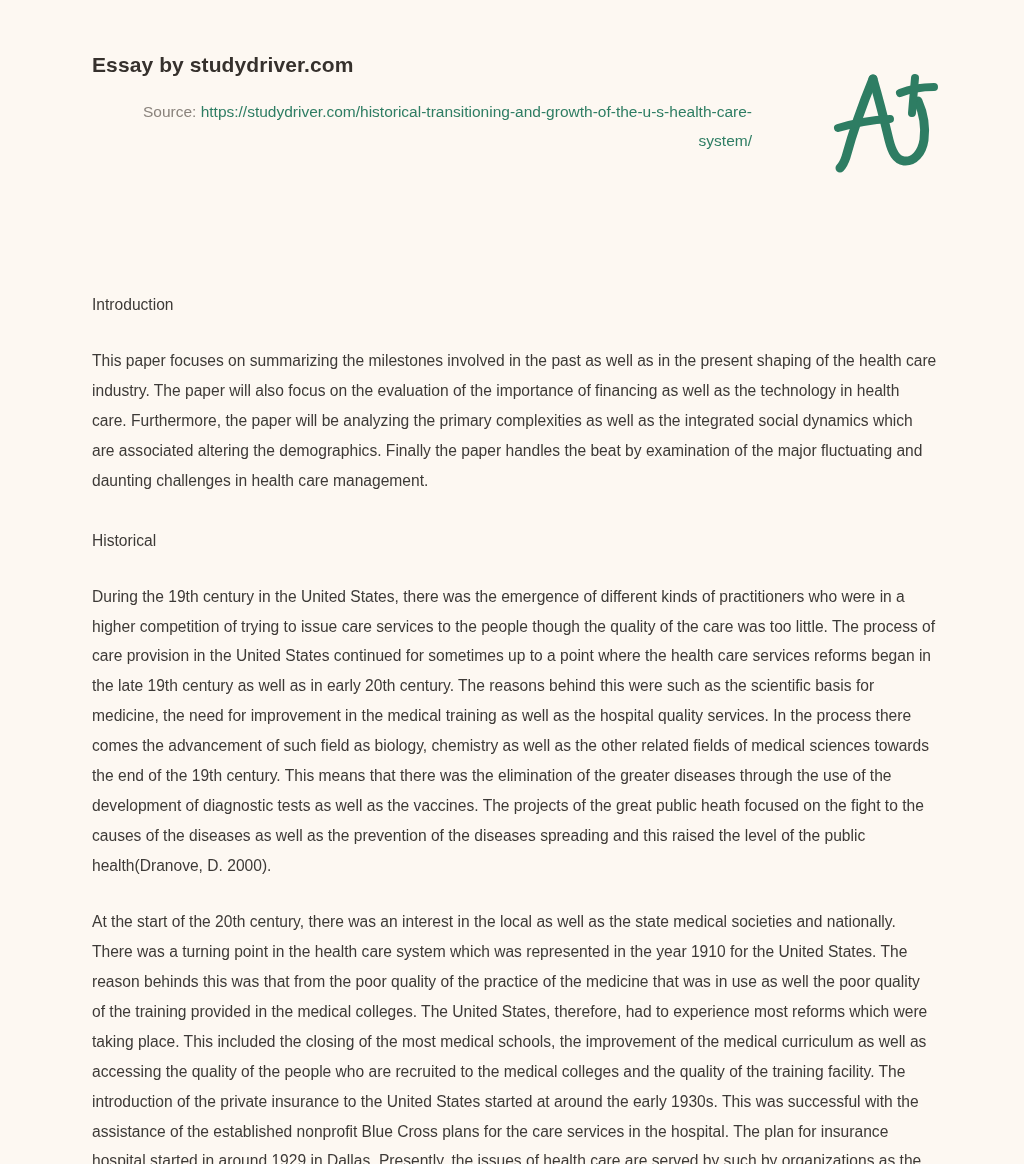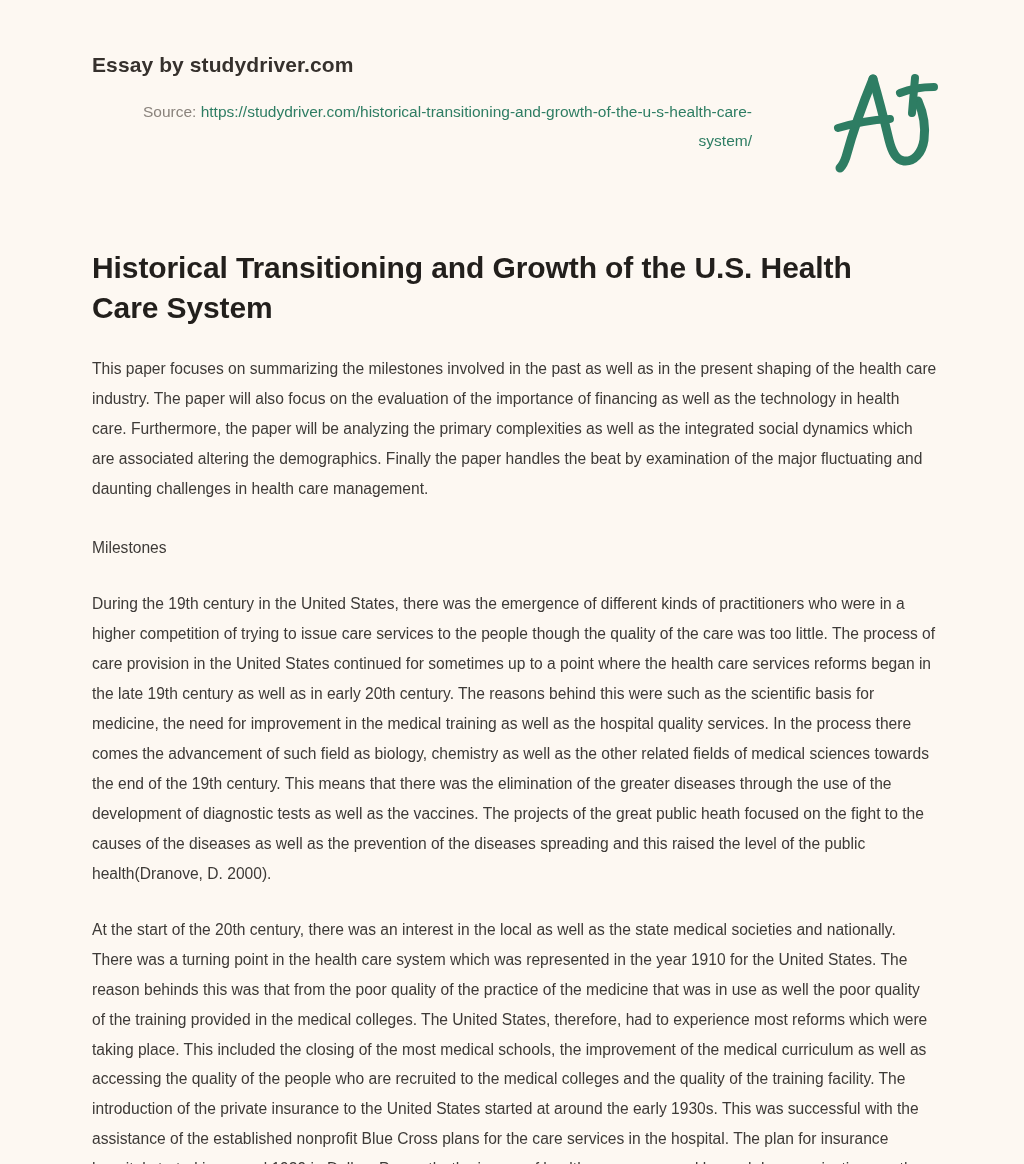--- a/index.html
+++ b/index.html
@@ -126,26 +126,26 @@
         <path d="M12,66 C25,62 45,58 64,57" stroke-width="8"></path>
 
         <path d="M74,31 C84,27 97,25 108,25" stroke-width="8"></path>
 
         <path d="M89,16 C88,27 87,40 86,51" stroke-width="8"></path>
       </g>
     </svg>
   </div>
 
   <div class="doc">
-    <h1 class="doc-title">Historical Transitioning and Growth of the U.S. Health Care System</h1>
 
+    <p class="para section-label first-after-title">Introduction</p>
 
     <p class="para">This paper focuses on summarizing the milestones involved in the past as well as in the present shaping of the health care industry. The paper will also focus on the evaluation of the importance of financing as well as the technology in health care. Furthermore, the paper will be analyzing the primary complexities as well as the integrated social dynamics which are associated altering the demographics. Finally the paper handles the beat by examination of the major fluctuating and daunting challenges in health care management.</p>
 
-    <p class="para section-label">Milestones</p>
+    <p class="para section-label">Historical</p>
 
     <p class="para">During the 19th century in the United States, there was the emergence of different kinds of practitioners who were in a higher competition of trying to issue care services to the people though the quality of the care was too little. The process of care provision in the United States continued for sometimes up to a point where the health care services reforms began in the late 19th century as well as in early 20th century. The reasons behind this were such as the scientific basis for medicine, the need for improvement in the medical training as well as the hospital quality services. In the process there comes the advancement of such field as biology, chemistry as well as the other related fields of medical sciences towards the end of the 19th century. This means that there was the elimination of the greater diseases through the use of the development of diagnostic tests as well as the vaccines. The projects of the great public heath focused on the fight to the causes of the diseases as well as the prevention of the diseases spreading and this raised the level of the public health(Dranove, D. 2000).</p>
 
     <p class="para">At the start of the 20th century, there was an interest in the local as well as the state medical societies and nationally. There was a turning point in the health care system which was represented in the year 1910 for the United States. The reason behinds this was that from the poor quality of the practice of the medicine that was in use as well the poor quality of the training provided in the medical colleges. The United States, therefore, had to experience most reforms which were taking place. This included the closing of the most medical schools, the improvement of the medical curriculum as well as accessing the quality of the people who are recruited to the medical colleges and the quality of the training facility. The introduction of the private insurance to the United States started at around the early 1930s. This was successful with the assistance of the established nonprofit Blue Cross plans for the care services in the hospital. The plan for insurance hospital started in around 1929 in Dallas. Presently, the issues of health care are served by such by organizations as the government programs, the private organization as well as non-profitable organizations in the processes of granting a high level of the medical solutions(Sulfaro, S. B. 2013).</p>
 
   </div>
 
 </div>
 
 </body></html>

